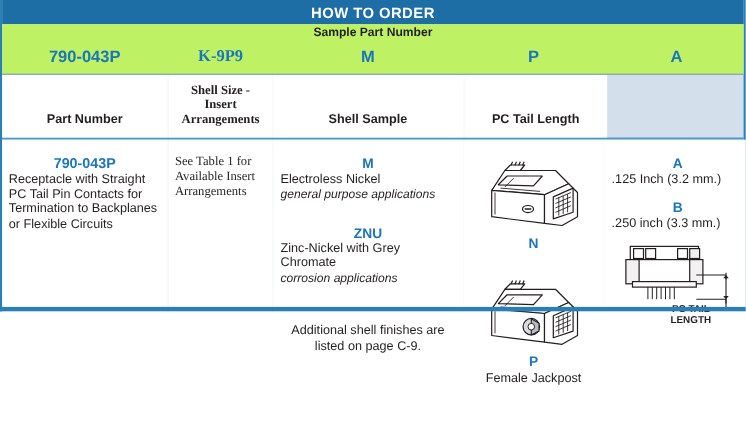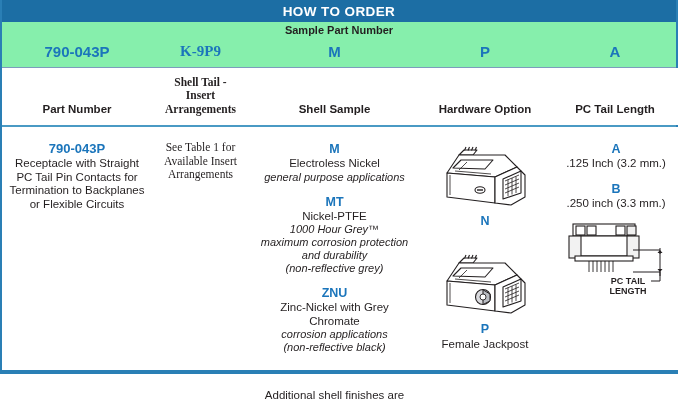--- a/index.html
+++ b/index.html
@@ -2,33 +2,33 @@
 <html><head>
 <meta charset="utf-8">
 <style>
   html,body{margin:0;padding:0;background:#ffffff;}
   body{
     width:678px;height:401px;overflow:hidden;
     font-family:"Liberation Sans","DejaVu Sans",sans-serif;
     -webkit-font-smoothing:antialiased;
   }
   .table{
-    position:relative;width:678px;height:374px;box-sizing:border-box;
+    position:relative;width:678px;height:283px;box-sizing:border-box;
     border-left:2px solid #2a7fb5;border-right:2px solid #2a7fb5;
     background:#d4dfec;
   }
   
   .titlebar{
     height:22px;background:#1c6ea4;color:#ffffff;
     display:flex;align-items:center;justify-content:center;
     font-size:13.5px;font-weight:bold;letter-spacing:.4px;
   }
   
   .sampleband{
-    background:#86efac;height:45px;position:relative;
+    background:#bef264;height:45px;position:relative;
     border-bottom:1px solid #7d9cbd;
   }
   .sampletitle{
     text-align:center;font-size:11px;font-weight:bold;color:#231f20;
     padding-top:2px;line-height:13px;
   }
   .samplerow{
     display:flex;height:28px;align-items:center;
   }
   .samplerow .cell{
@@ -55,22 +55,22 @@
   
   .c1{flex:0 0 150px;}
   .c2{flex:0 0 95px;font-family:Liberation Serif, serif;}
   .c3{flex:0 0 171px;}
   .c4{flex:0 0 128px;}
   .c5{flex:0 0 130px;}
 
   
   .code{color:#1b75bb;font-weight:bold;font-size:12.5px;text-align:center;line-height:16px;}
   .code.lg{font-size:13px;}
-  .desc{color:#231f20;font-size:11.5px;text-align:center;line-height:13.5px;}
-  .ital{color:#231f20;font-size:11px;font-style:italic;text-align:center;line-height:13px;}
+  .desc{color:#231f20;font-size:11.5px;line-height:13.5px;}
+  .ital{color:#231f20;font-size:11px;font-style:italic;line-height:13px;}
   .gap6{height:6px;}
   .gap10{height:10px;}
   .gap14{height:14px;}
   .gap20{height:20px;}
   .note{color:#231f20;font-size:11.5px;text-align:center;line-height:14px;}
 
   .imgwrap{display:flex;justify-content:center;}
   .capcode{color:#1b75bb;font-weight:bold;font-size:12.5px;text-align:center;line-height:15px;margin-top:1px;}
   .caplbl{color:#231f20;font-size:11.5px;text-align:center;line-height:14px;}
 
@@ -99,27 +99,26 @@
       <div class="sep"></div>
       <div class="cell c4">P</div>
       <div class="sep"></div>
       <div class="cell c5">A</div>
     </div>
   </div>
 
   <div class="headrow">
     <div class="cell c1 tint">Part Number</div>
     <div class="sep"></div>
-    <div class="cell c2 plain" style="white-space:pre-line;">Shell Tail -
+    <div class="cell c2 plain" style="white-space:pre-line;">Shell Size -
 Insert
 Arrangements</div>
     <div class="sep"></div>
     <div class="cell c3 tint">Shell Sample</div>
     <div class="sep"></div>
-    <div class="cell c4 plain">Hardware Option</div>
     <div class="sep"></div>
     <div class="cell c5 tint">PC Tail Length</div>
   </div>
 
   <div class="bodyrow">
 
     <div class="cell c1 tint">
       <div class="gap6"></div>
       <div class="code lg">790-043P</div>
       <div class="desc">Receptacle with Straight PC Tail Pin Contacts for Termination to Backplanes or Flexible Circuits</div>
@@ -133,33 +132,25 @@
     <div class="sep"></div>
 
     <div class="cell c3 tint">
       <div class="gap6"></div>
       <div>
         <div class="code">M</div>
         <div class="desc">Electroless Nickel</div>
         <div class="ital">general purpose applications</div>
       </div>
       <div class="gap10"></div>
-      <div>
-        <div class="code">MT</div>
-        <div class="desc">Nickel-PTFE</div>
-        <div class="ital">1000 Hour Grey™</div>
-        <div class="ital">maximum corrosion protection and durability</div>
-        <div class="ital">(non-reflective grey)</div>
-      </div>
       <div class="gap10"></div>
       <div>
         <div class="code">ZNU</div>
         <div class="desc">Zinc-Nickel with Grey Chromate</div>
         <div class="ital">corrosion applications</div>
-        <div class="ital">(non-reflective black)</div>
       </div>
       <div class="gap20"></div>
       <div class="gap14"></div>
       <div class="note">Additional shell finishes are listed on page C-9.</div>
     </div>
     <div class="sep"></div>
 
     <div class="cell c4 plain">
       <div class="gap6"></div>
 

